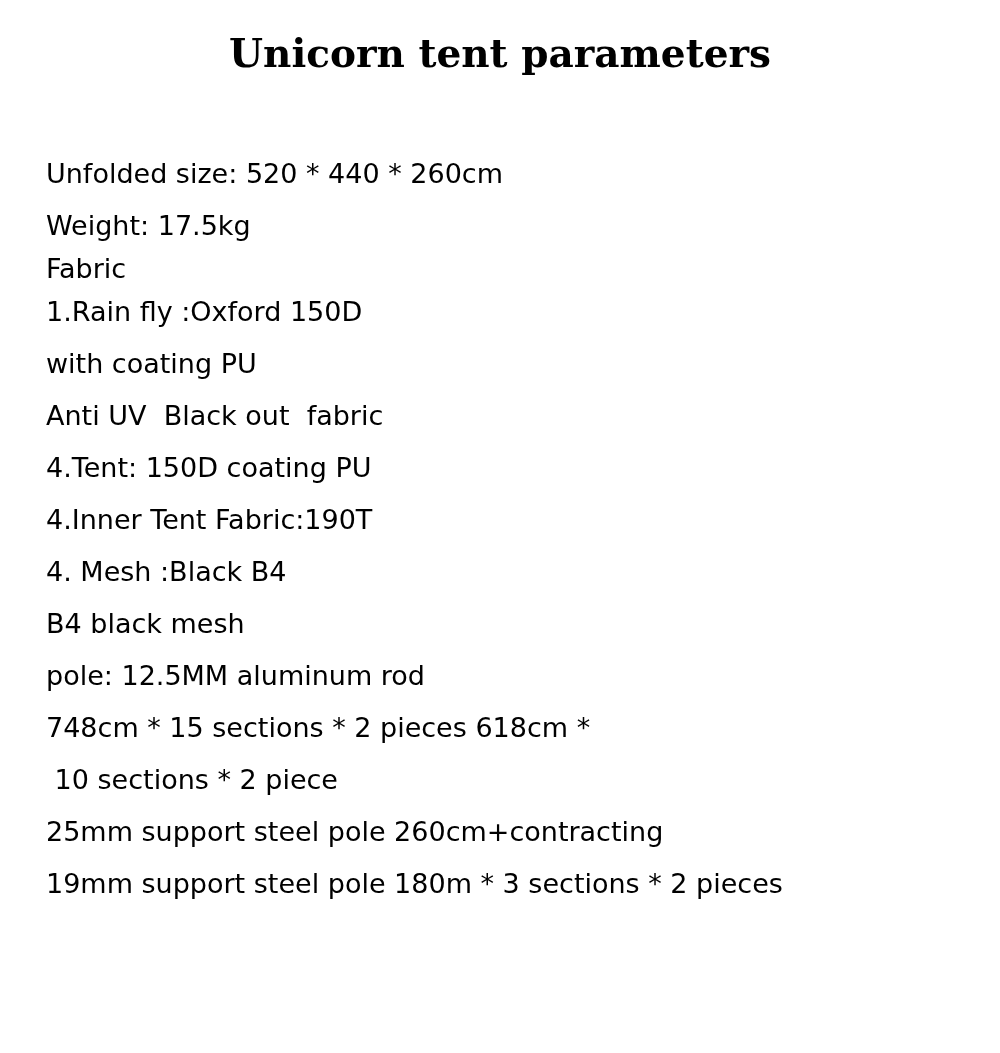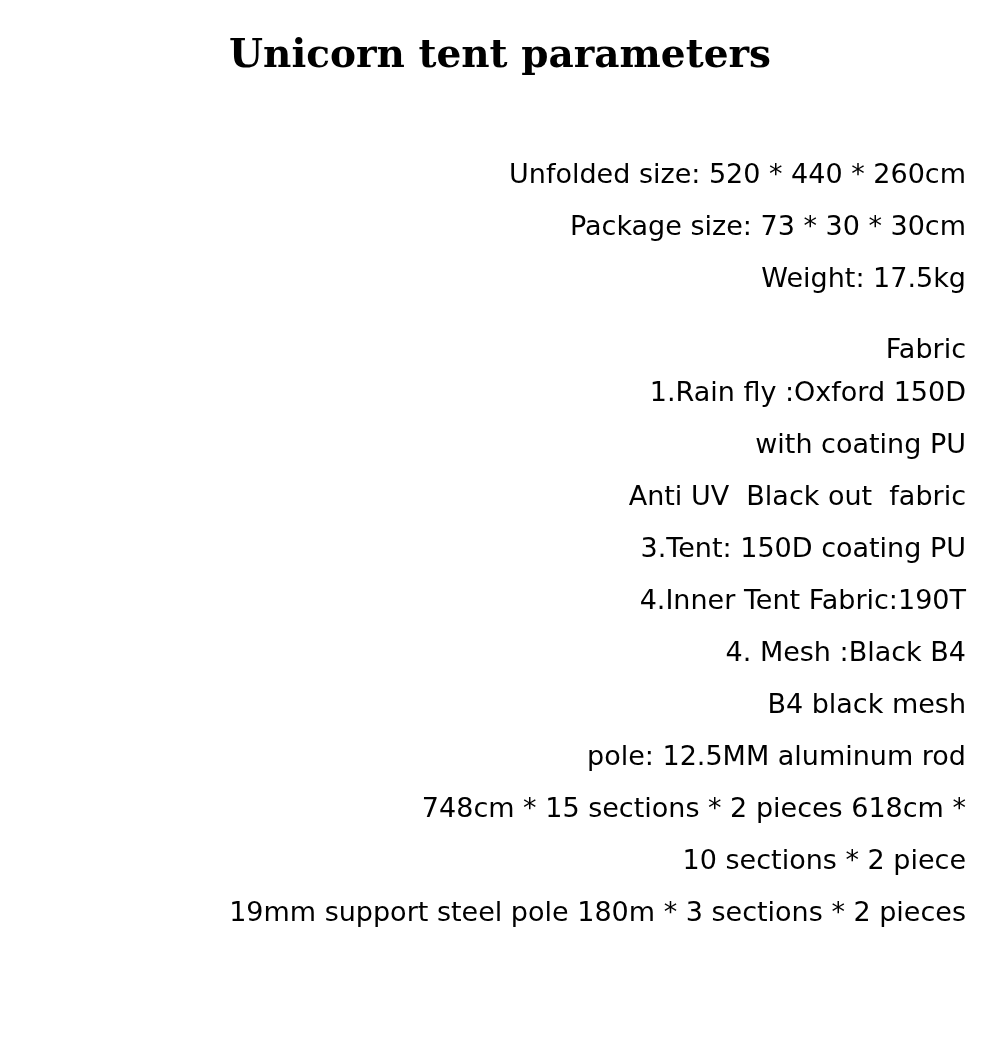--- a/index.html
+++ b/index.html
@@ -37,46 +37,44 @@
     top: 148px;
     left: 46px;
     width: 920px;
   }
   .spec-line {
     font-family: "DejaVu Sans", sans-serif;
     font-size: 27px;
     line-height: 52px;
     color: #000000;
     white-space: pre;
-    text-align: right;
   }
   
   .spec-line.tight {
     line-height: 34px;
-    margin-top: 28px;
   }
 </style>
 </head>
 <body>
 
 <div class="page">
 
   <div class="doc-title">Unicorn tent parameters</div>
 
   <div class="spec-body">
       <div class="spec-line">Unfolded size: 520 * 440 * 260cm</div>
-      <div class="spec-line">Package size: 73 * 30 * 30cm</div>
       <div class="spec-line">Weight: 17.5kg</div>
       <div class="spec-line tight">Fabric</div>
       <div class="spec-line">1.Rain fly :Oxford 150D</div>
       <div class="spec-line">with coating PU</div>
       <div class="spec-line">Anti UV  Black out  fabric</div>
-      <div class="spec-line">3.Tent: 150D coating PU</div>
+      <div class="spec-line">4.Tent: 150D coating PU</div>
       <div class="spec-line">4.Inner Tent Fabric:190T</div>
       <div class="spec-line">4. Mesh :Black B4</div>
       <div class="spec-line">B4 black mesh</div>
       <div class="spec-line">pole: 12.5MM aluminum rod</div>
       <div class="spec-line">748cm * 15 sections * 2 pieces 618cm *</div>
       <div class="spec-line"> 10 sections * 2 piece</div>
+      <div class="spec-line">25mm support steel pole 260cm+contracting</div>
       <div class="spec-line">19mm support steel pole 180m * 3 sections * 2 pieces</div>
     </div>
 
 </div>
 
 </body></html>

